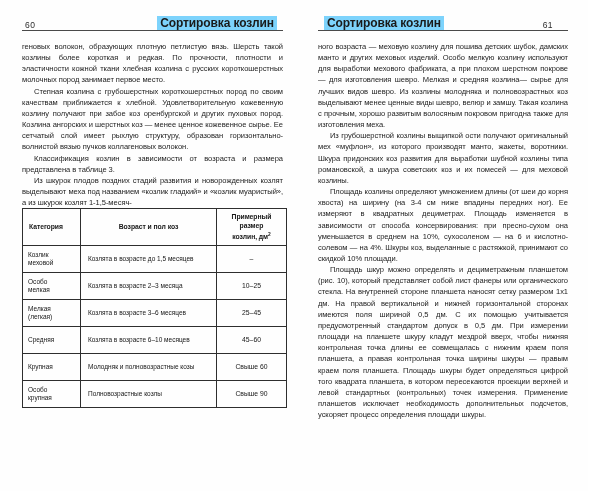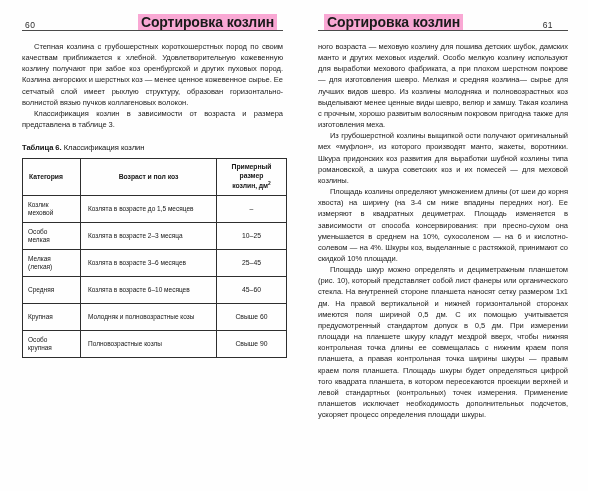--- a/index.html
+++ b/index.html
@@ -53,25 +53,25 @@
     font-size: 8.5px;
     letter-spacing: 0.4px;
     color: #2b2b2b;
     background: #fefefe;
     padding: 0 3px;
     z-index: 2;
   }
   .runhead .title {
     position: absolute;
     bottom: 3px;
-    font-size: 14px;
+    font-size: 12px;
     font-weight: bold;
     letter-spacing: -0.1px;
     color: #1a1a1a;
-    background: #f9a8d4;
+    background: #7dd3fc;
     padding: 0 3px;
     z-index: 2;
     white-space: nowrap;
   }
   .page.left .runhead .folio { left: 0; }
   .page.left .runhead .title { right: 6px; }
   .page.right .runhead .folio { right: 12px; }
   .page.right .runhead .title { left: 6px; }
 
   
@@ -154,28 +154,26 @@
 
   <div class="page left">
 
     <div class="runhead">
       <span class="folio">60</span>
       <span class="title">Сортировка козлин</span>
       <span class="rule"></span>
     </div>
 
     <div class="col">
+      <p class="cont">геновых волокон, образующих плотную петлистую вязь. Шерсть такой козлины более короткая и редкая. По прочности, плотности и эластичности кожной ткани хлебная козлина с русских короткошерстных молочных пород занимает первое место.</p>
       <p>Степная козлина с грубошерстных короткошерстных пород по своим качествам приближается к хлебной. Удовлетворительную кожевенную козлину получают при забое коз оренбургской и других пуховых пород. Козлина ангорских и шерстных коз — менее ценное кожевенное сырье. Ее сетчатый слой имеет рыхлую структуру, образован горизонтально-волнистой вязью пучков коллагеновых волокон.</p>
       <p>Классификация козлин в зависимости от возраста и размера представлена в таблице 3.</p>
-    </div>
-
-    <div class="tbl-caption">
-      <span class="lbl">Таблица 6.</span>
-      <span>Классификация козлин</span>
-    </div>
+      <p>Из шкурок плодов поздних стадий развития и новорожденных козлят выделывают меха под названием «козлик гладкий» и «козлик муаристый», а из шкурок козлят 1-1,5-месяч-</p>
+    </div>
+
 
     <table class="classif">
       <colgroup>
           <col class="c1">
           <col class="c2">
           <col class="c3">
         </colgroup>
       <thead>
         <tr>
           <th class="cat">Категория</th>

